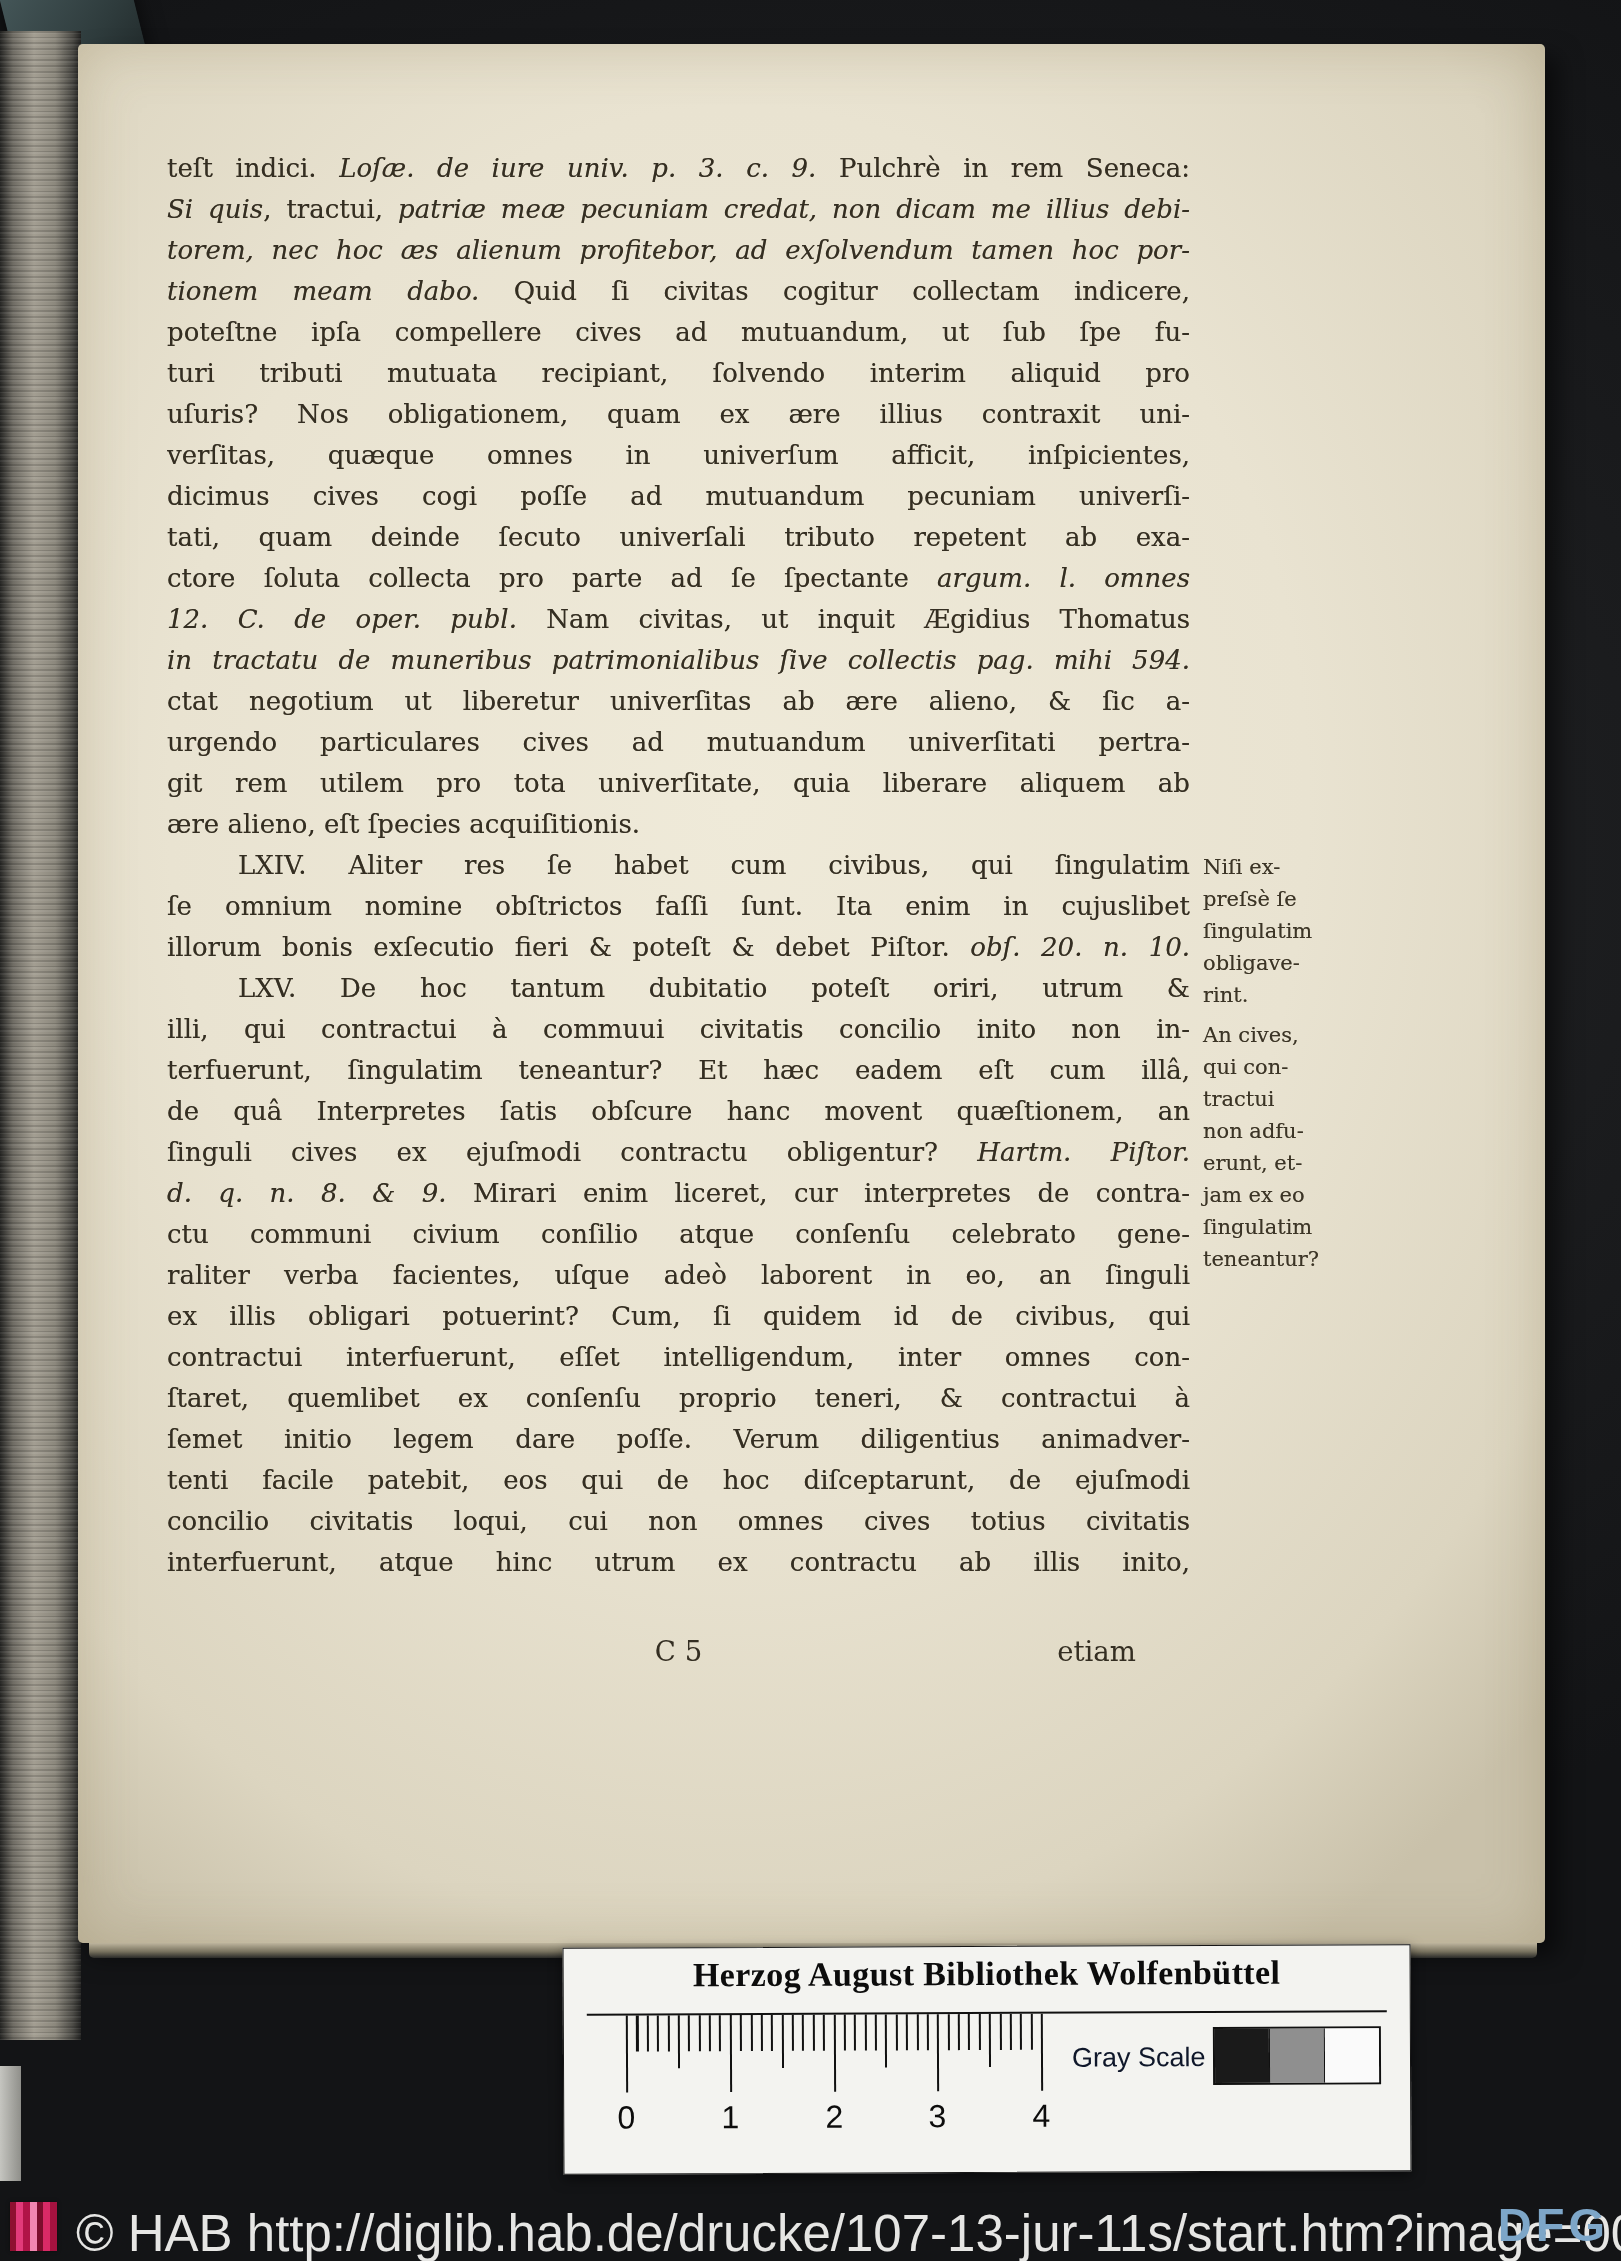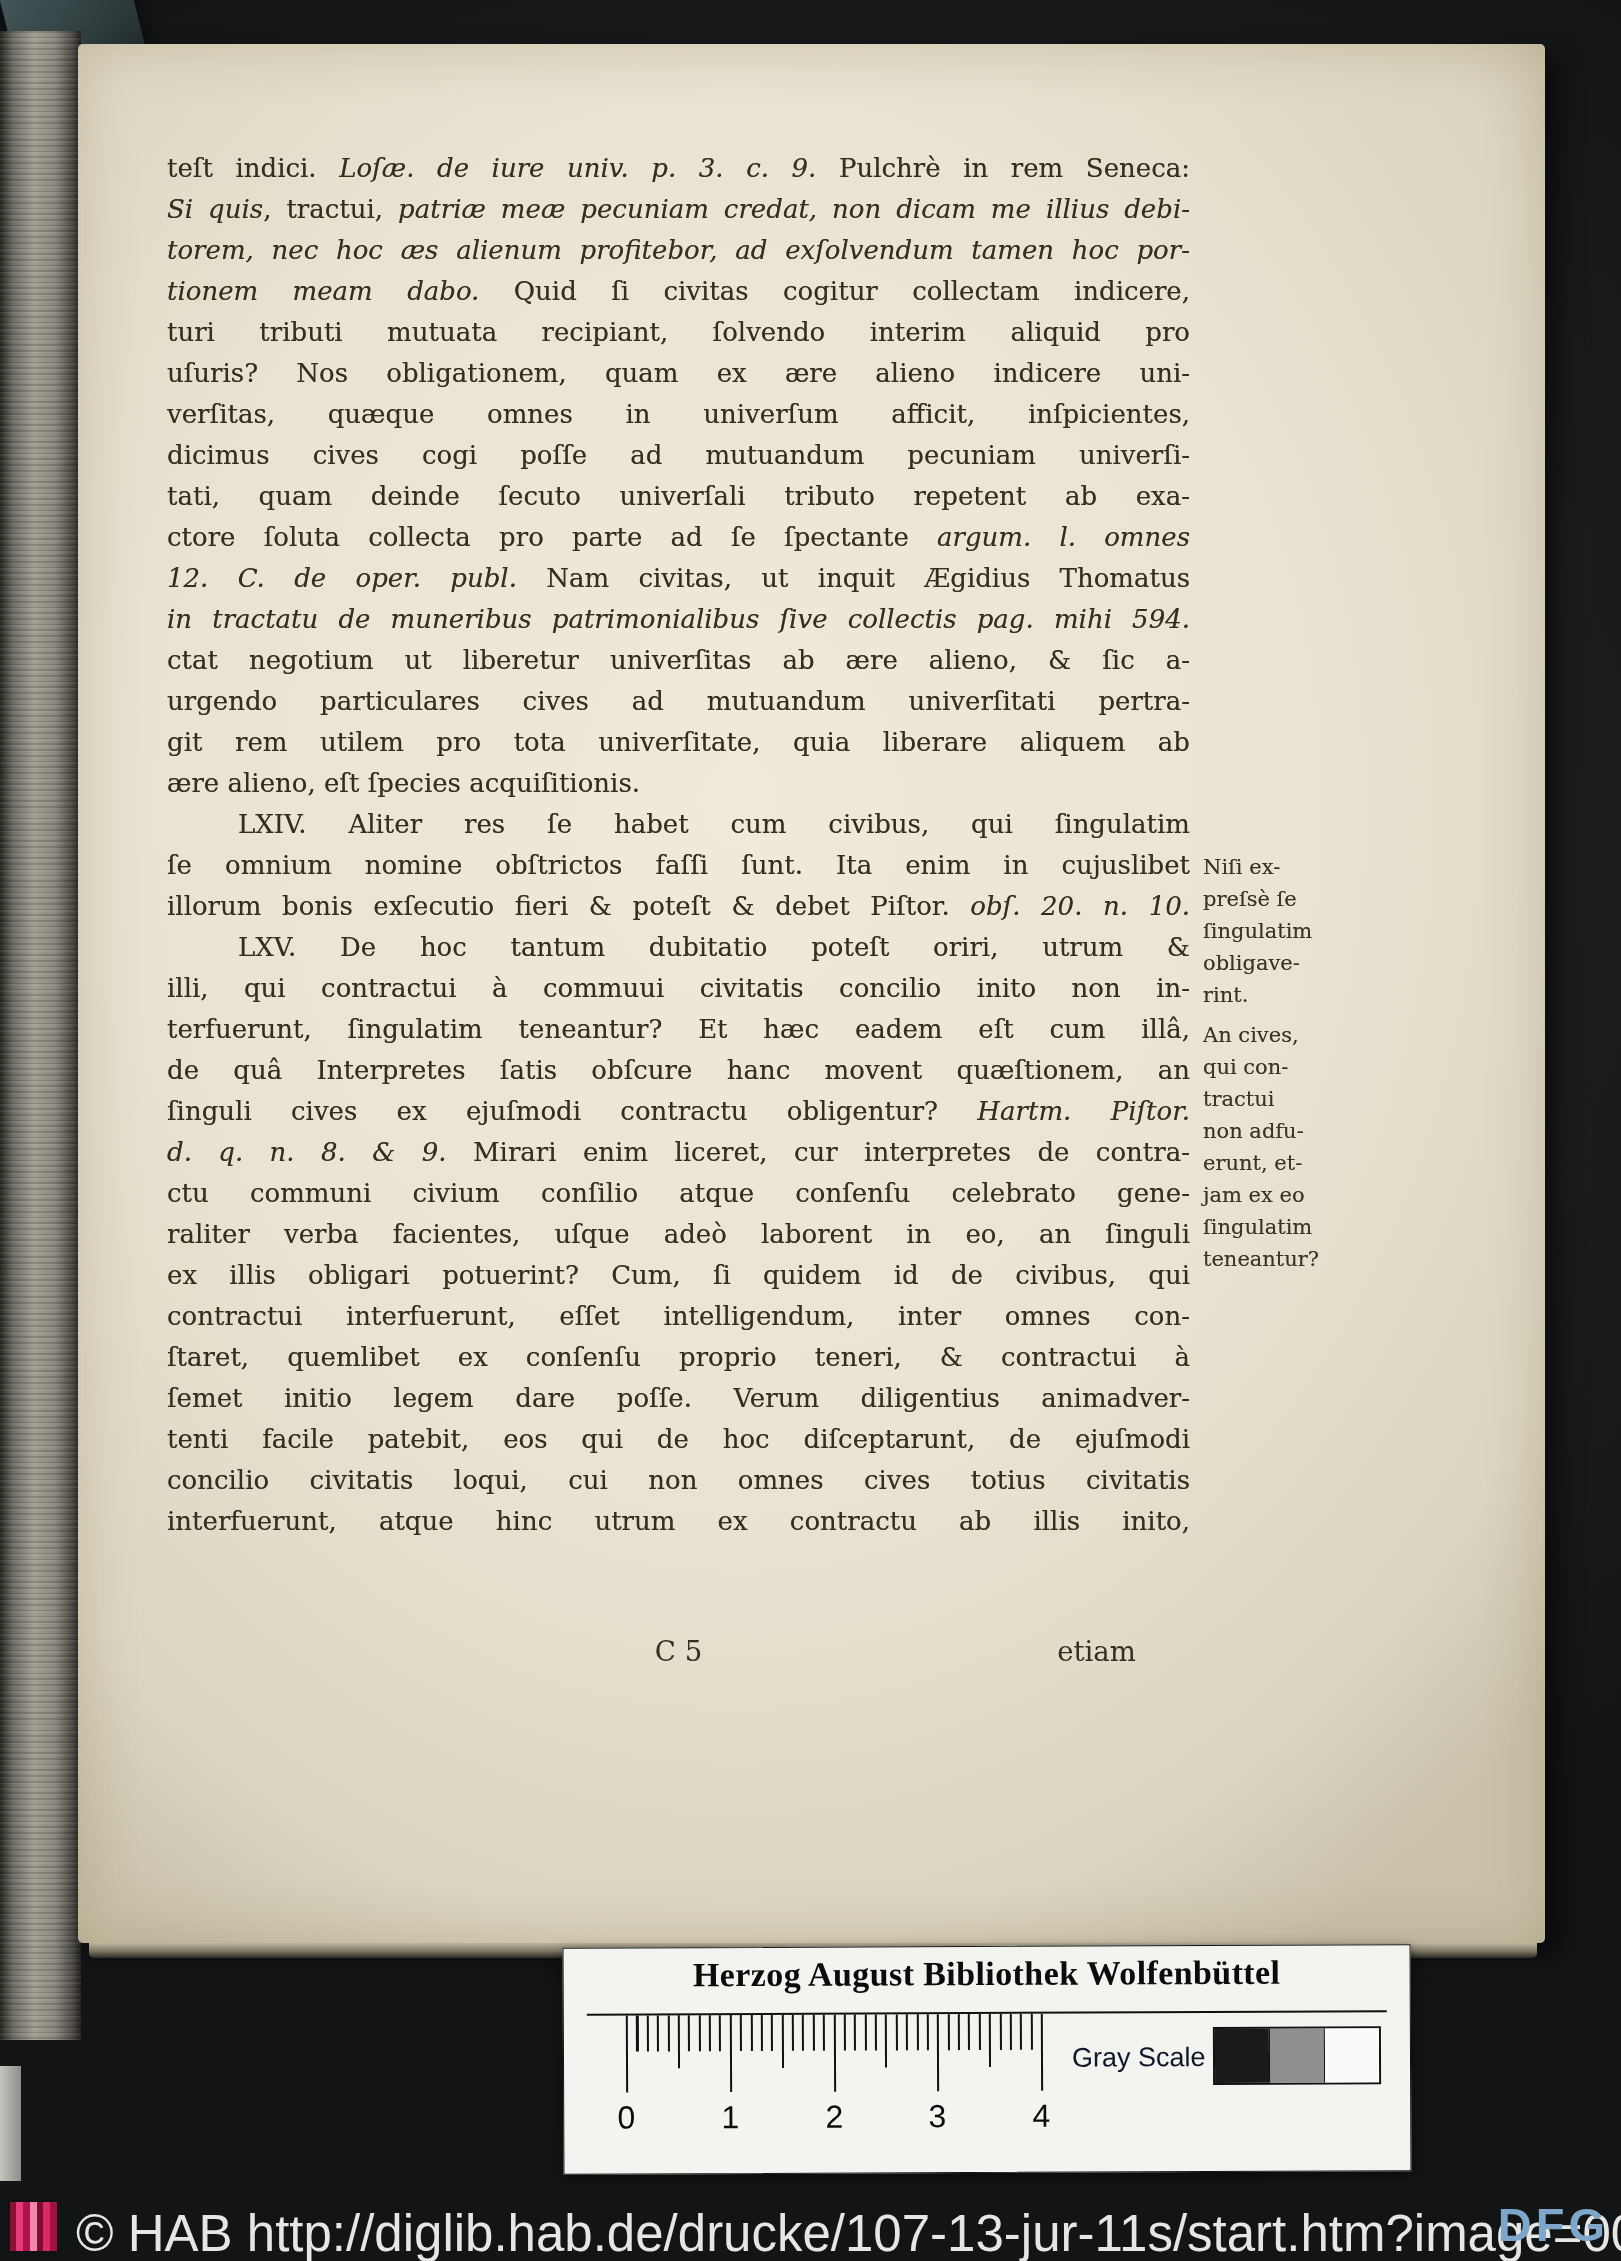--- a/index.html
+++ b/index.html
@@ -120,22 +120,23 @@
   <div class="spine-label"></div>
 
   <div class="scan-page"></div>
   <div class="page-edge-strip"></div>
 
   <div class="text-block">
       <div class="tline"><span>teſt indici. </span><span class="it">Loſæ. de iure univ. p. 3. c. 9. </span><span>Pulchrè in rem Seneca:</span></div>
       <div class="tline"><span class="it">Si quis</span><span>, tractui, </span><span class="it">patriæ meæ pecuniam credat, non dicam me illius debi-</span></div>
       <div class="tline"><span class="it">torem, nec hoc æs alienum profitebor, ad exſolvendum tamen hoc por-</span></div>
       <div class="tline"><span class="it">tionem meam dabo. </span><span>Quid ſi civitas cogitur collectam indicere,</span></div>
+      <div class="tline"><span>poteſtne ipſa compellere cives ad mutuandum, ut ſub ſpe fu-</span></div>
       <div class="tline"><span>turi tributi mutuata recipiant, ſolvendo interim aliquid pro</span></div>
-      <div class="tline"><span>uſuris? Nos obligationem, quam ex ære alieno indicere uni-</span></div>
+      <div class="tline"><span>uſuris? Nos obligationem, quam ex ære illius contraxit uni-</span></div>
       <div class="tline"><span>verſitas, quæque omnes in univerſum afficit, inſpicientes,</span></div>
       <div class="tline"><span>dicimus cives cogi poſſe ad mutuandum pecuniam univerſi-</span></div>
       <div class="tline"><span>tati, quam deinde ſecuto univerſali tributo repetent ab exa-</span></div>
       <div class="tline"><span>ctore ſoluta collecta pro parte ad ſe ſpectante </span><span class="it">argum. l. omnes</span></div>
       <div class="tline"><span class="it">12. C. de oper. publ. </span><span>Nam civitas, ut inquit Ægidius Thomatus</span></div>
       <div class="tline"><span class="it">in tractatu de muneribus patrimonialibus ſive collectis pag. mihi 594.</span></div>
       <div class="tline"><span>ctat negotium ut liberetur univerſitas ab ære alieno, &amp; ſic a-</span></div>
       <div class="tline"><span>urgendo particulares cives ad mutuandum univerſitati pertra-</span></div>
       <div class="tline"><span>git rem utilem pro tota univerſitate, quia liberare aliquem ab</span></div>
       <div class="tline nojust"><span>ære alieno, eſt ſpecies acquiſitionis.</span></div>

